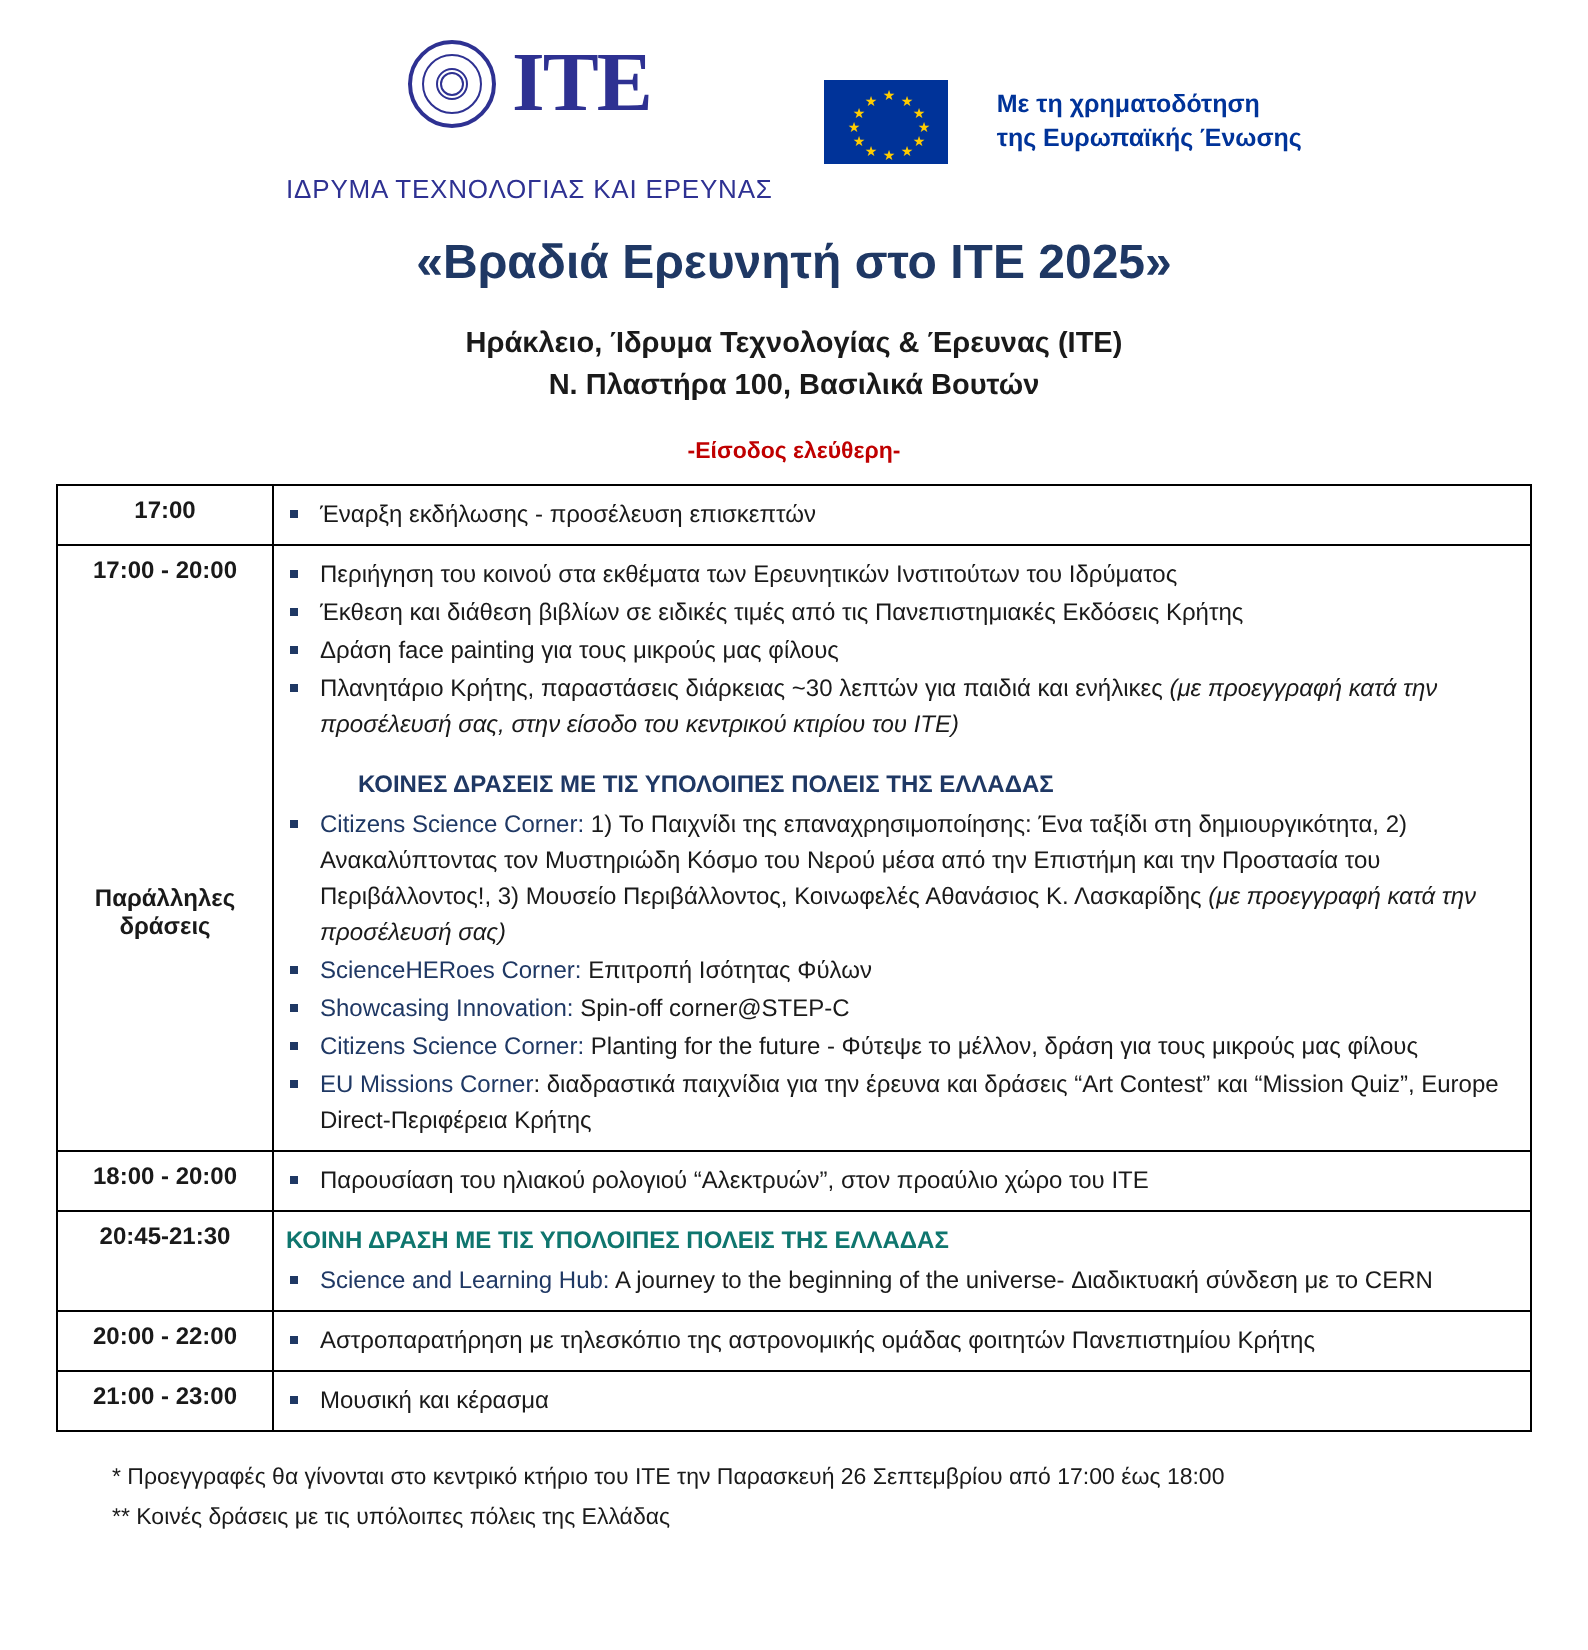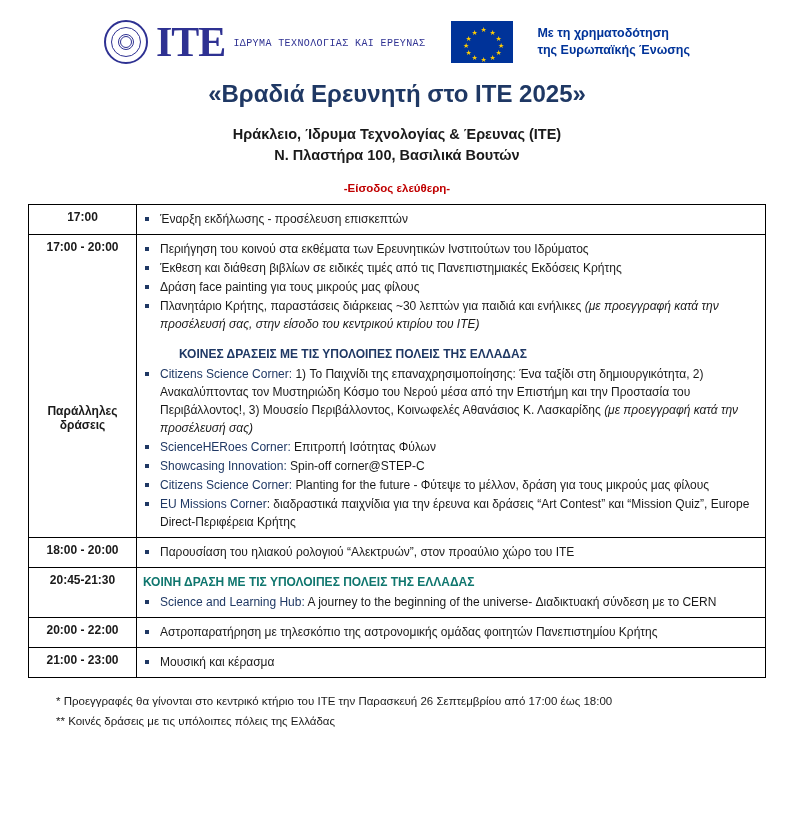--- a/index.html
+++ b/index.html
@@ -23,22 +23,22 @@
   .logos {
     display: flex;
     align-items: center;
     justify-content: center;
     gap: 26px;
     margin: 6px 0 14px 0;
   }
   .logo-ite {
     display: flex;
     align-items: center;
-    gap: 8px;
-    flex-direction: row;
+    gap: 20px;
+    flex-direction: column;
   }
   .logo-ite-row {
     display: flex;
     align-items: center;
     gap: 8px;
   }
   .ite-seal {
     width: 44px;
     height: 44px;
     border-radius: 50%;
@@ -62,26 +62,25 @@
   }
   .ite-word {
     font-family: "Liberation Serif", serif;
     font-size: 42px;
     font-weight: bold;
     letter-spacing: -1px;
     color: #2e3192;
     line-height: 1;
   }
   .ite-sub {
-    font-size: 10px;
+    font-size: 13px;
     color: #2e3192;
     letter-spacing: 0.4px;
     margin-top: 3px;
     text-align: center;
-    font-family: Liberation Mono, monospace;
   }
   .logo-rn {
     width: 128px;
     height: 62px;
     border: 1px solid #bfc4d6;
     box-sizing: border-box;
     background: #ffffff;
     display: flex;
     flex-direction: column;
     align-items: center;

